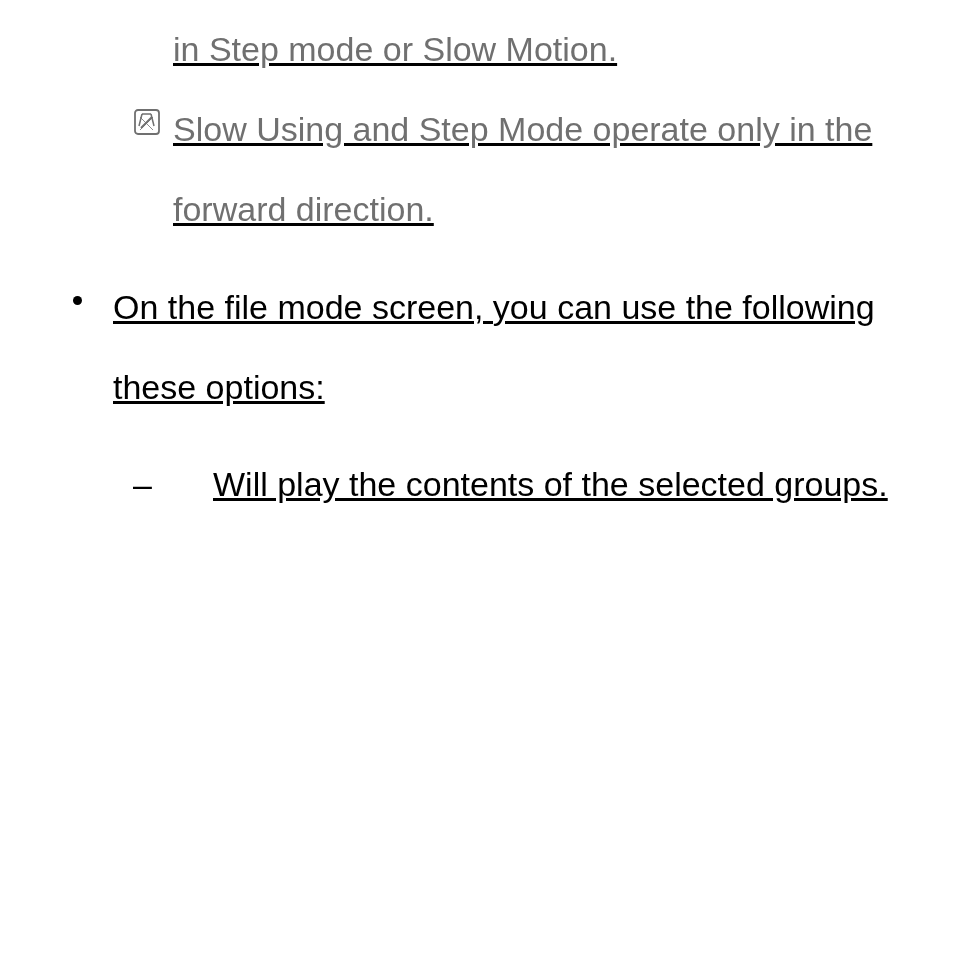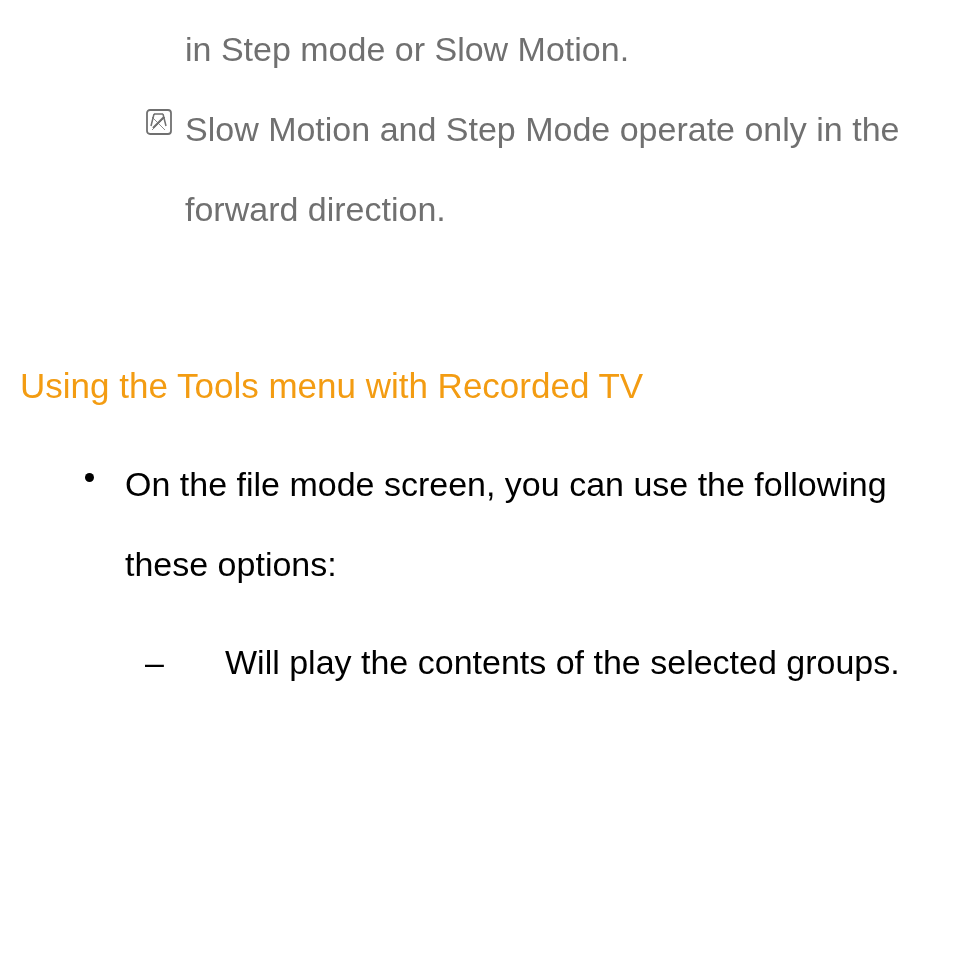--- a/index.html
+++ b/index.html
@@ -7,21 +7,21 @@
       width: 954px;
       height: 977px;
       background: #fff;
       font-family: Arial, Helvetica, sans-serif;
       font-size: 34px;
       line-height: 2.35;
       color: #000;
       padding: 0;
       overflow: hidden;
     }
-    .container { padding: 0 30px; }
+    .container { padding: 0 18px; text-decoration: underline; }
     .line1 {
       color: #707070;
       margin-left: 155px;
       margin-top: 10px;
     }
     .note-block {
       color: #707070;
       margin-left: 115px;
       margin-top: 0;
       position: relative;
@@ -86,24 +86,23 @@
 
   <div class="note-block">
     <span class="note-icon">
       <svg width="28" height="28" viewBox="0 0 28 28">
         <rect x="2" y="2" width="24" height="24" rx="3" ry="3" fill="none" stroke="#707070" stroke-width="1.8"></rect>
         <path d="M7 9 L20 22 M7 22 L20 9" stroke="#707070" stroke-width="0.8"></path>
         <path d="M9 6 L18 6 M9 6 L6 18 M18 6 L21 18" stroke="#707070" stroke-width="1.5" fill="none"></path>
         <path d="M8 20 L19 9" stroke="#707070" stroke-width="2"></path>
       </svg>
     </span>
-    <div class="note-text">Slow Motion and Step Mode operate only in the forward direction.</div>
+    <div class="note-text">Slow Using and Step Mode operate only in the forward direction.</div>
   </div>
 
-  <div class="heading">Using the Tools menu with Recorded TV</div>
 
   <div class="bullet-block">
     <span class="bullet-dot"></span>
     <span>On the file mode screen, you can use the following these options:</span>
   </div>
 
   <div class="dash-block">
     <span class="dash">–</span>
   </div>
 

